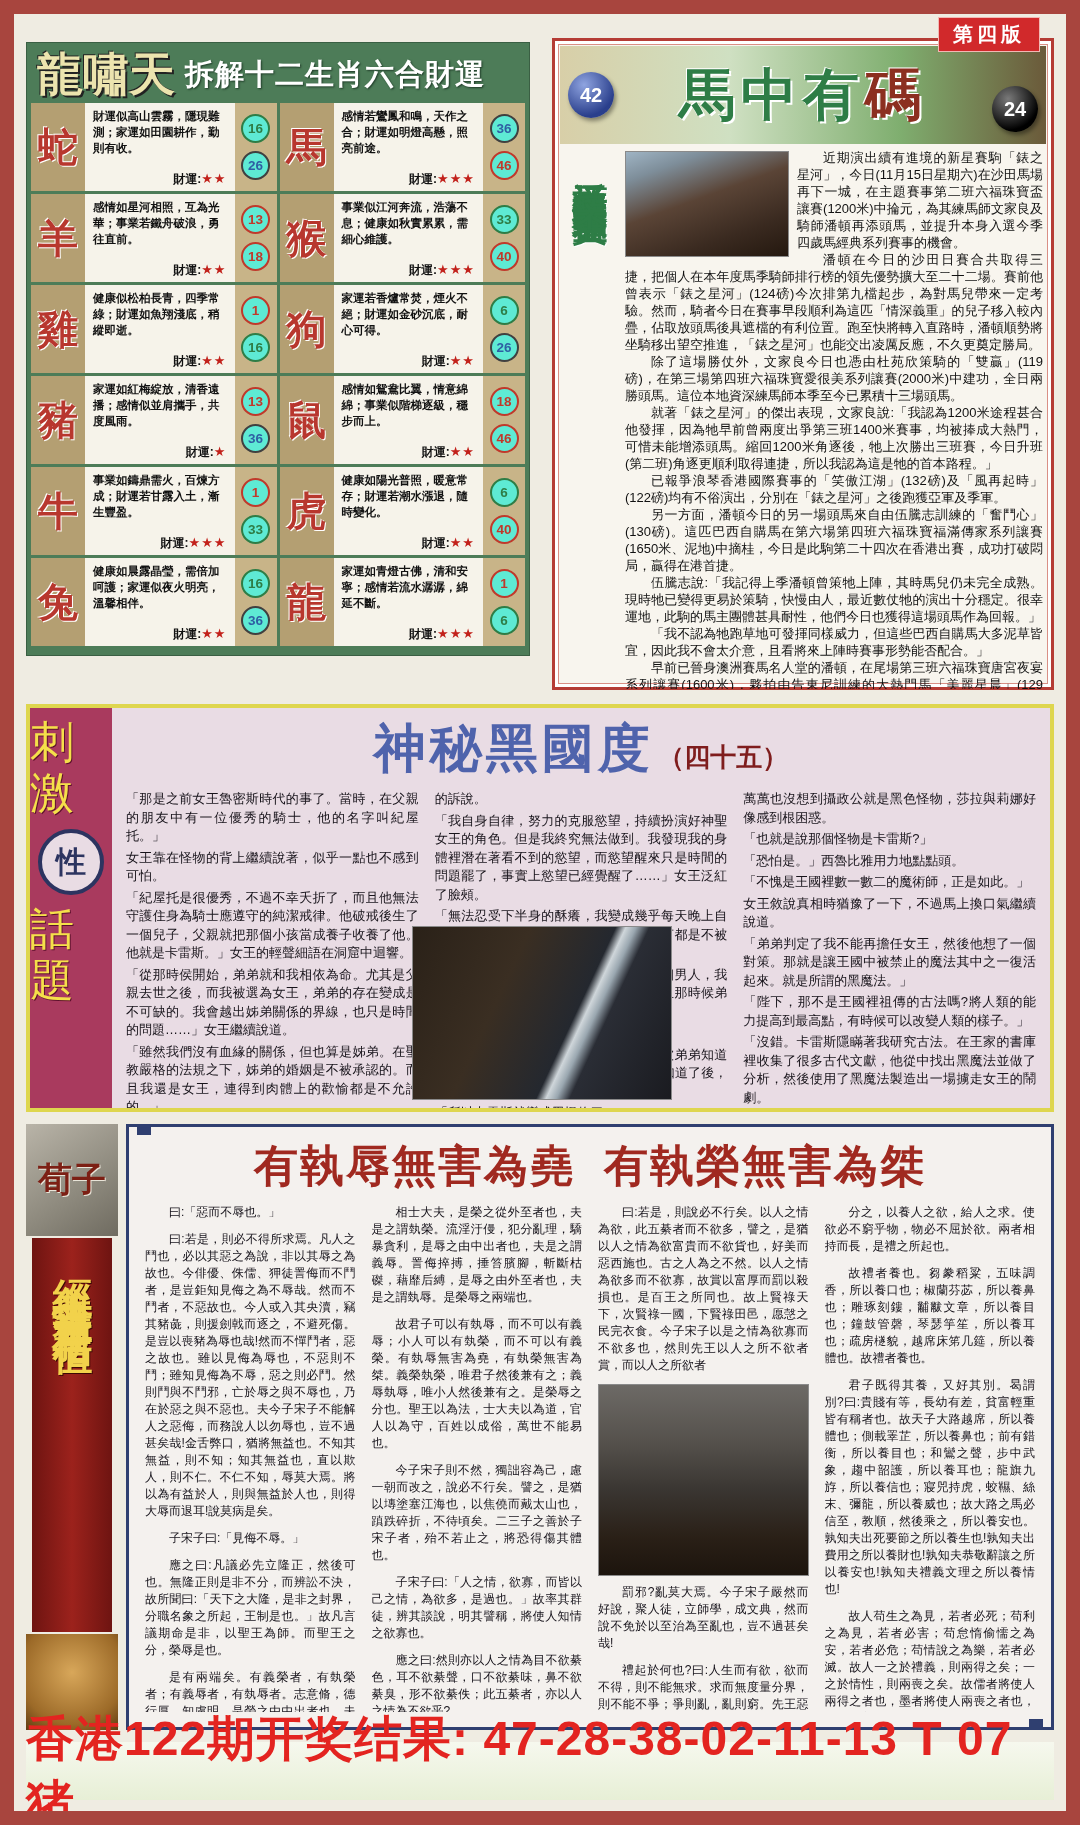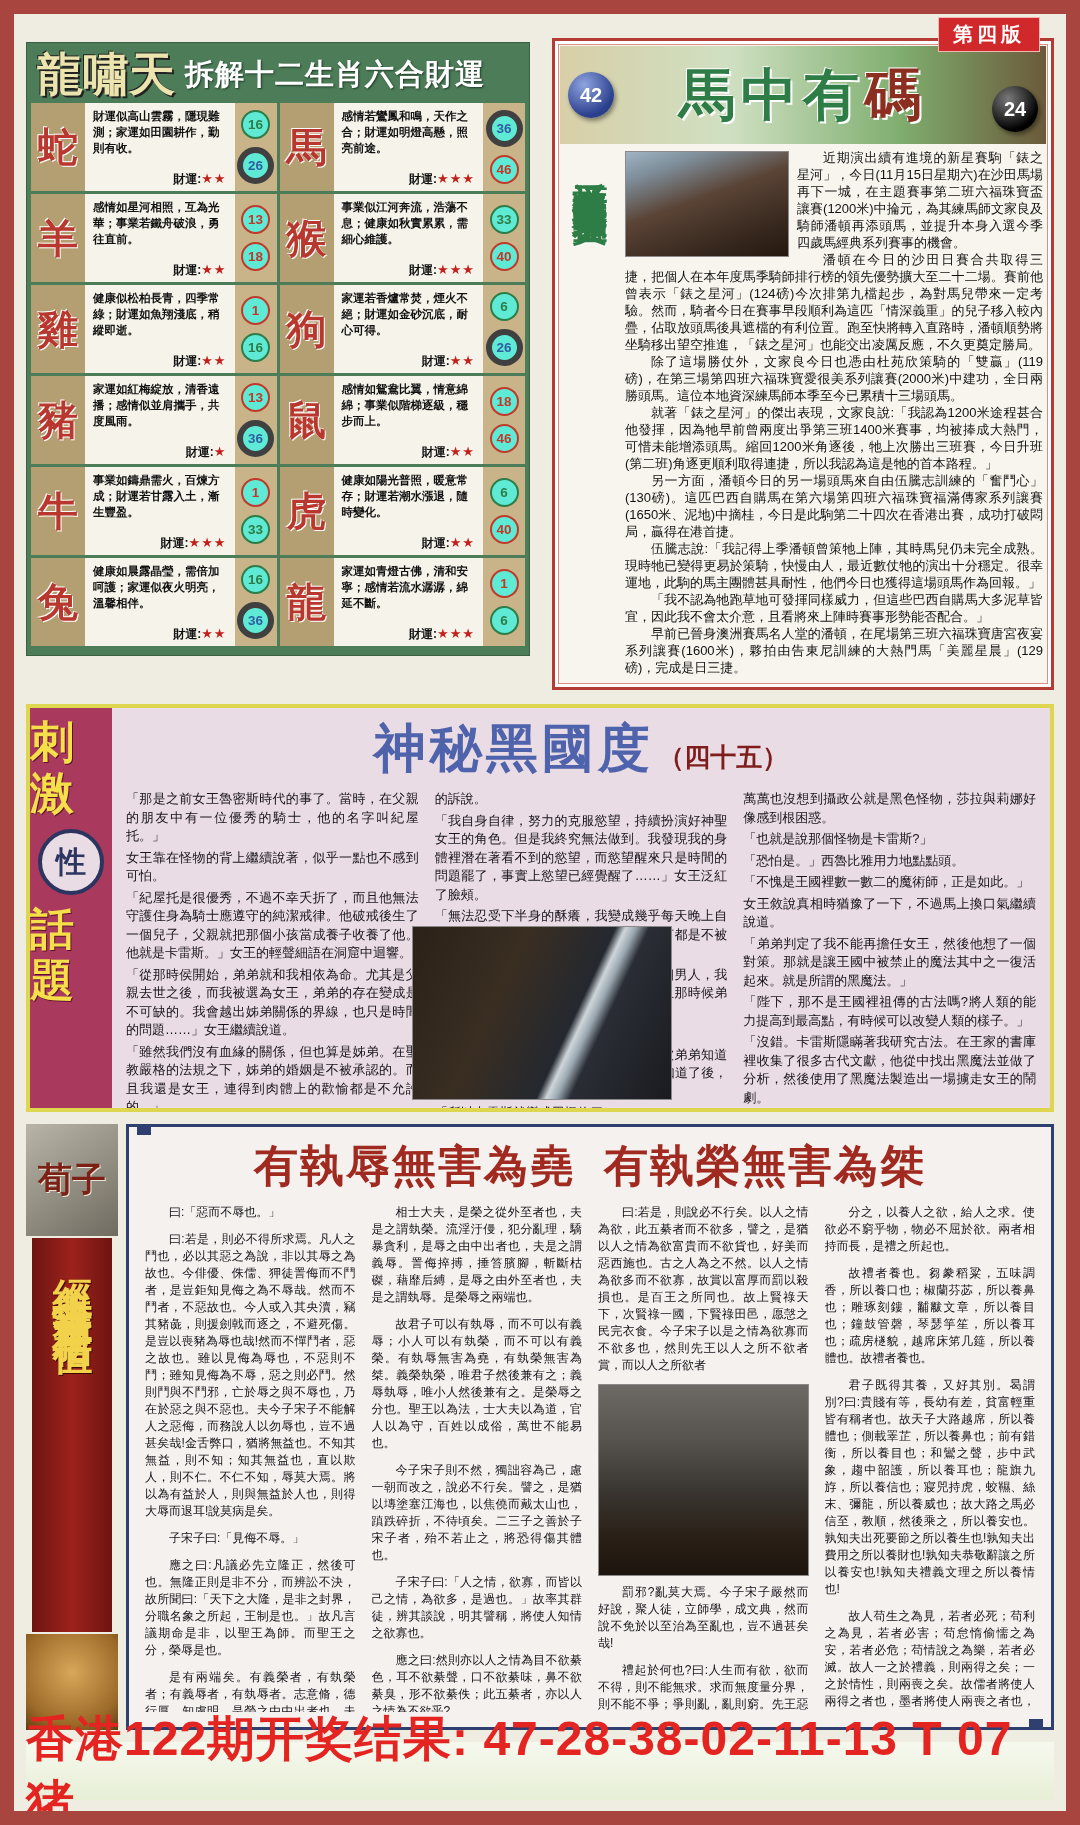--- a/index.html
+++ b/index.html
@@ -25,21 +25,21 @@
   .zcell{background:#f6f3ea;display:flex;overflow:hidden;}
   .zanimal{width:54px;background:#b49f72;color:#b8372e;display:flex;align-items:center;justify-content:center;
     font-family:"Liberation Serif","DejaVu Serif",serif;font-weight:bold;font-size:40px;text-shadow:1px 1px 0 #fff,-1px -1px 0 #fff;}
   .ztext{flex:1;padding:5px 8px 3px 8px;display:flex;flex-direction:column;justify-content:space-between;overflow:hidden;}
   .zbody{margin:0;font-size:11.5px;line-height:16px;font-weight:bold;color:#111;}
   .zrate{margin:0;text-align:right;font-size:12px;font-weight:bold;color:#111;}
   .zstars{color:#c2211b;font-size:13px;letter-spacing:1px;}
   .znums{width:42px;background:#c8b488;display:flex;flex-direction:column;align-items:center;justify-content:center;gap:8px;}
   .znum{width:25px;height:25px;border-radius:50%;background:#5eead4;display:flex;align-items:center;justify-content:center;font-size:13.5px;font-weight:bold;}
   .num-red{border:2px solid #c0392b;color:#c0392b;}
-  .num-blue{border:6px solid #404040;color:#2e5fa3;}
+  .num-blue{border:2px solid #404040;color:#2e5fa3;}
   .num-green{border:2px solid #2e7d46;color:#2e7d46;}
 
   
   .horse{position:absolute;left:538px;top:24px;width:502px;height:652px;box-sizing:border-box;
     border:3px solid #b53c35;background:#f8f5ee;box-shadow:inset 0 0 0 3px #fff,inset 0 0 0 4px #d98f85;}
   .hhead{height:82px;margin:5px;display:flex;align-items:center;justify-content:space-between;padding:8px 8px;
     background:linear-gradient(90deg,#d8cfa8 0%,#cfe0c2 35%,#7fae6f 70%,#6b5a3a 100%);}
   .ball{width:46px;height:46px;border-radius:50%;display:flex;align-items:center;justify-content:center;color:#fff;font-weight:bold;font-size:20px;box-shadow:2px 3px 4px rgba(0,0,0,.4);}
   .ball-blue{background:radial-gradient(circle at 35% 28%,#8fa4e0,#2a3f8c 70%);}
   .ball-black{background:radial-gradient(circle at 35% 28%,#7a7a7a,#000 70%);align-self:flex-end;margin-bottom:4px;}
@@ -52,21 +52,21 @@
   .htext{margin-left:62px;height:100%;overflow:hidden;text-align:justify;}
   .htext p{margin:0;text-indent:2em;font-size:13px;line-height:17px;color:#111;font-weight:500;}
   .photo{border:1px solid #8a8a8a;}
   .horse-photo{float:left;width:162px;height:104px;margin:2px 8px 2px 0;
     background:linear-gradient(160deg,#9fb4c4 0%,#7e8e9a 18%,#5a4436 45%,#3a2a20 75%,#24180f 100%);}
 
   
   .story{position:absolute;left:12px;top:690px;width:1028px;height:408px;box-sizing:border-box;
     background:#e9dcE4;border:4px solid #ded64e;display:flex;}
   .s-side{width:82px;background:#a93a5e;display:flex;flex-direction:column;align-items:center;padding-top:10px;gap:6px;}
-  .s-char{color:#f5e04a;font-family:"Liberation Serif","DejaVu Serif",serif;font-weight:bold;font-size:44px;line-height:1.15;text-shadow:1px 1px 0 #5c102c;}
+  .s-char{color:#f5e04a;font-family:"Liberation Serif","DejaVu Serif",serif;font-weight:normal;font-size:44px;line-height:1.15;text-shadow:1px 1px 0 #5c102c;}
   .s-logo{width:58px;height:58px;border-radius:50%;border:4px solid #2c3460;color:#2c3460;background:#e9dce4;
     display:flex;align-items:center;justify-content:center;font-size:30px;font-weight:bold;margin:4px 0;}
   .s-main{flex:1;position:relative;padding:4px 14px;overflow:hidden;}
   .s-titlerow{text-align:center;margin:2px 0 6px 0;}
   .s-title{font-family:"Liberation Serif","DejaVu Serif",serif;font-weight:bold;font-size:52px;color:#4f63ac;letter-spacing:4px;}
   .s-ep{font-family:"Liberation Serif","DejaVu Serif",serif;font-weight:bold;font-size:26px;color:#7f1d1d;}
   .s-cols{display:flex;gap:16px;height:318px;}
   .s-col{flex:1;overflow:hidden;}
   .s-col p{margin:0 0 3px 0;font-size:13px;line-height:18.5px;color:#17131a;font-weight:500;text-align:justify;}
   .queen-photo{position:absolute;left:300px;top:218px;width:258px;height:172px;
@@ -264,20 +264,21 @@
       <span class="ball ball-black">24</span>
     </div>
     <div class="hbody">
       <div class="vhead">潘頓三捷錶之星河捧六福珠寶盃</div>
       <div class="htext">
         <div class="photo horse-photo"></div>
       <p>近期演出續有進境的新星賽駒「錶之星河」，今日(11月15日星期六)在沙田馬場再下一城，在主題賽事第二班六福珠寶盃讓賽(1200米)中掄元，為其練馬師文家良及騎師潘頓再添頭馬，並提升本身入選今季四歲馬經典系列賽事的機會。</p>
           <p>潘頓在今日的沙田日賽合共取得三捷，把個人在本年度馬季騎師排行榜的領先優勢擴大至二十二場。賽前他曾表示「錶之星河」(124磅)今次排第九檔起步，為對馬兒帶來一定考驗。然而，騎者今日在賽事早段順利為這匹「情深義重」的兒子移入較內疊，佔取放頭馬後具遮檔的有利位置。跑至快將轉入直路時，潘頓順勢將坐騎移出望空推進，「錶之星河」也能交出凌厲反應，不久更奠定勝局。</p>
           <p>除了這場勝仗外，文家良今日也憑由杜苑欣策騎的「雙贏」(119磅)，在第三場第四班六福珠寶愛很美系列讓賽(2000米)中建功，全日兩勝頭馬。這位本地資深練馬師本季至今已累積十三場頭馬。</p>
           <p>就著「錶之星河」的傑出表現，文家良說:「我認為1200米途程甚合他發揮，因為牠早前曾兩度出爭第三班1400米賽事，均被捧成大熱門，可惜未能增添頭馬。縮回1200米角逐後，牠上次勝出三班賽，今日升班(第二班)角逐更順利取得連捷，所以我認為這是牠的首本路程。」</p>
+          <p>已報爭浪琴香港國際賽事的「笑傲江湖」(132磅)及「風再起時」(122磅)均有不俗演出，分別在「錶之星河」之後跑獲亞軍及季軍。</p>
           <p>另一方面，潘頓今日的另一場頭馬來自由伍騰志訓練的「奮鬥心」(130磅)。這匹巴西自購馬在第六場第四班六福珠寶福滿傳家系列讓賽(1650米、泥地)中摘桂，今日是此駒第二十四次在香港出賽，成功打破悶局，贏得在港首捷。</p>
           <p>伍騰志說:「我記得上季潘頓曾策牠上陣，其時馬兒仍未完全成熟。現時牠已變得更易於策騎，快慢由人，最近數仗牠的演出十分穩定。很幸運地，此駒的馬主團體甚具耐性，他們今日也獲得這場頭馬作為回報。」</p>
           <p>「我不認為牠跑草地可發揮同樣威力，但這些巴西自購馬大多泥草皆宜，因此我不會太介意，且看將來上陣時賽事形勢能否配合。」</p>
           <p>早前已晉身澳洲賽馬名人堂的潘頓，在尾場第三班六福珠寶唐宮夜宴系列讓賽(1600米)，夥拍由告東尼訓練的大熱門馬「美麗星晨」(129磅)，完成是日三捷。</p>
         </div>
     </div>
   </section>
 
   <section class="story">
     <aside class="s-side">

